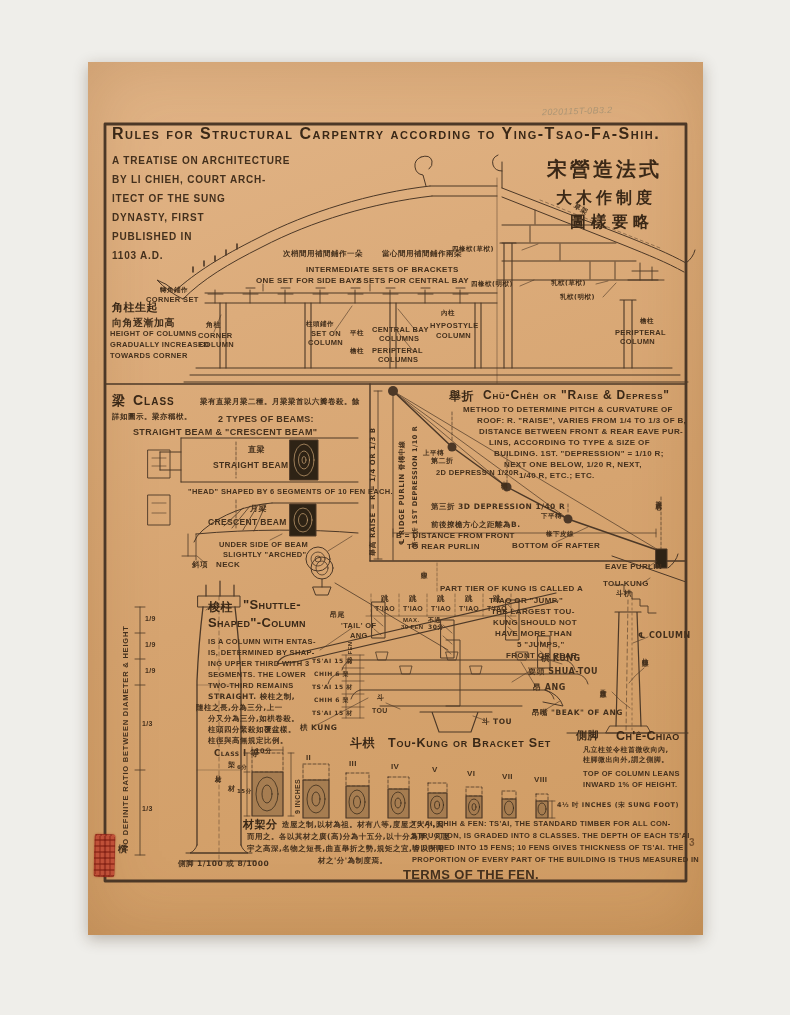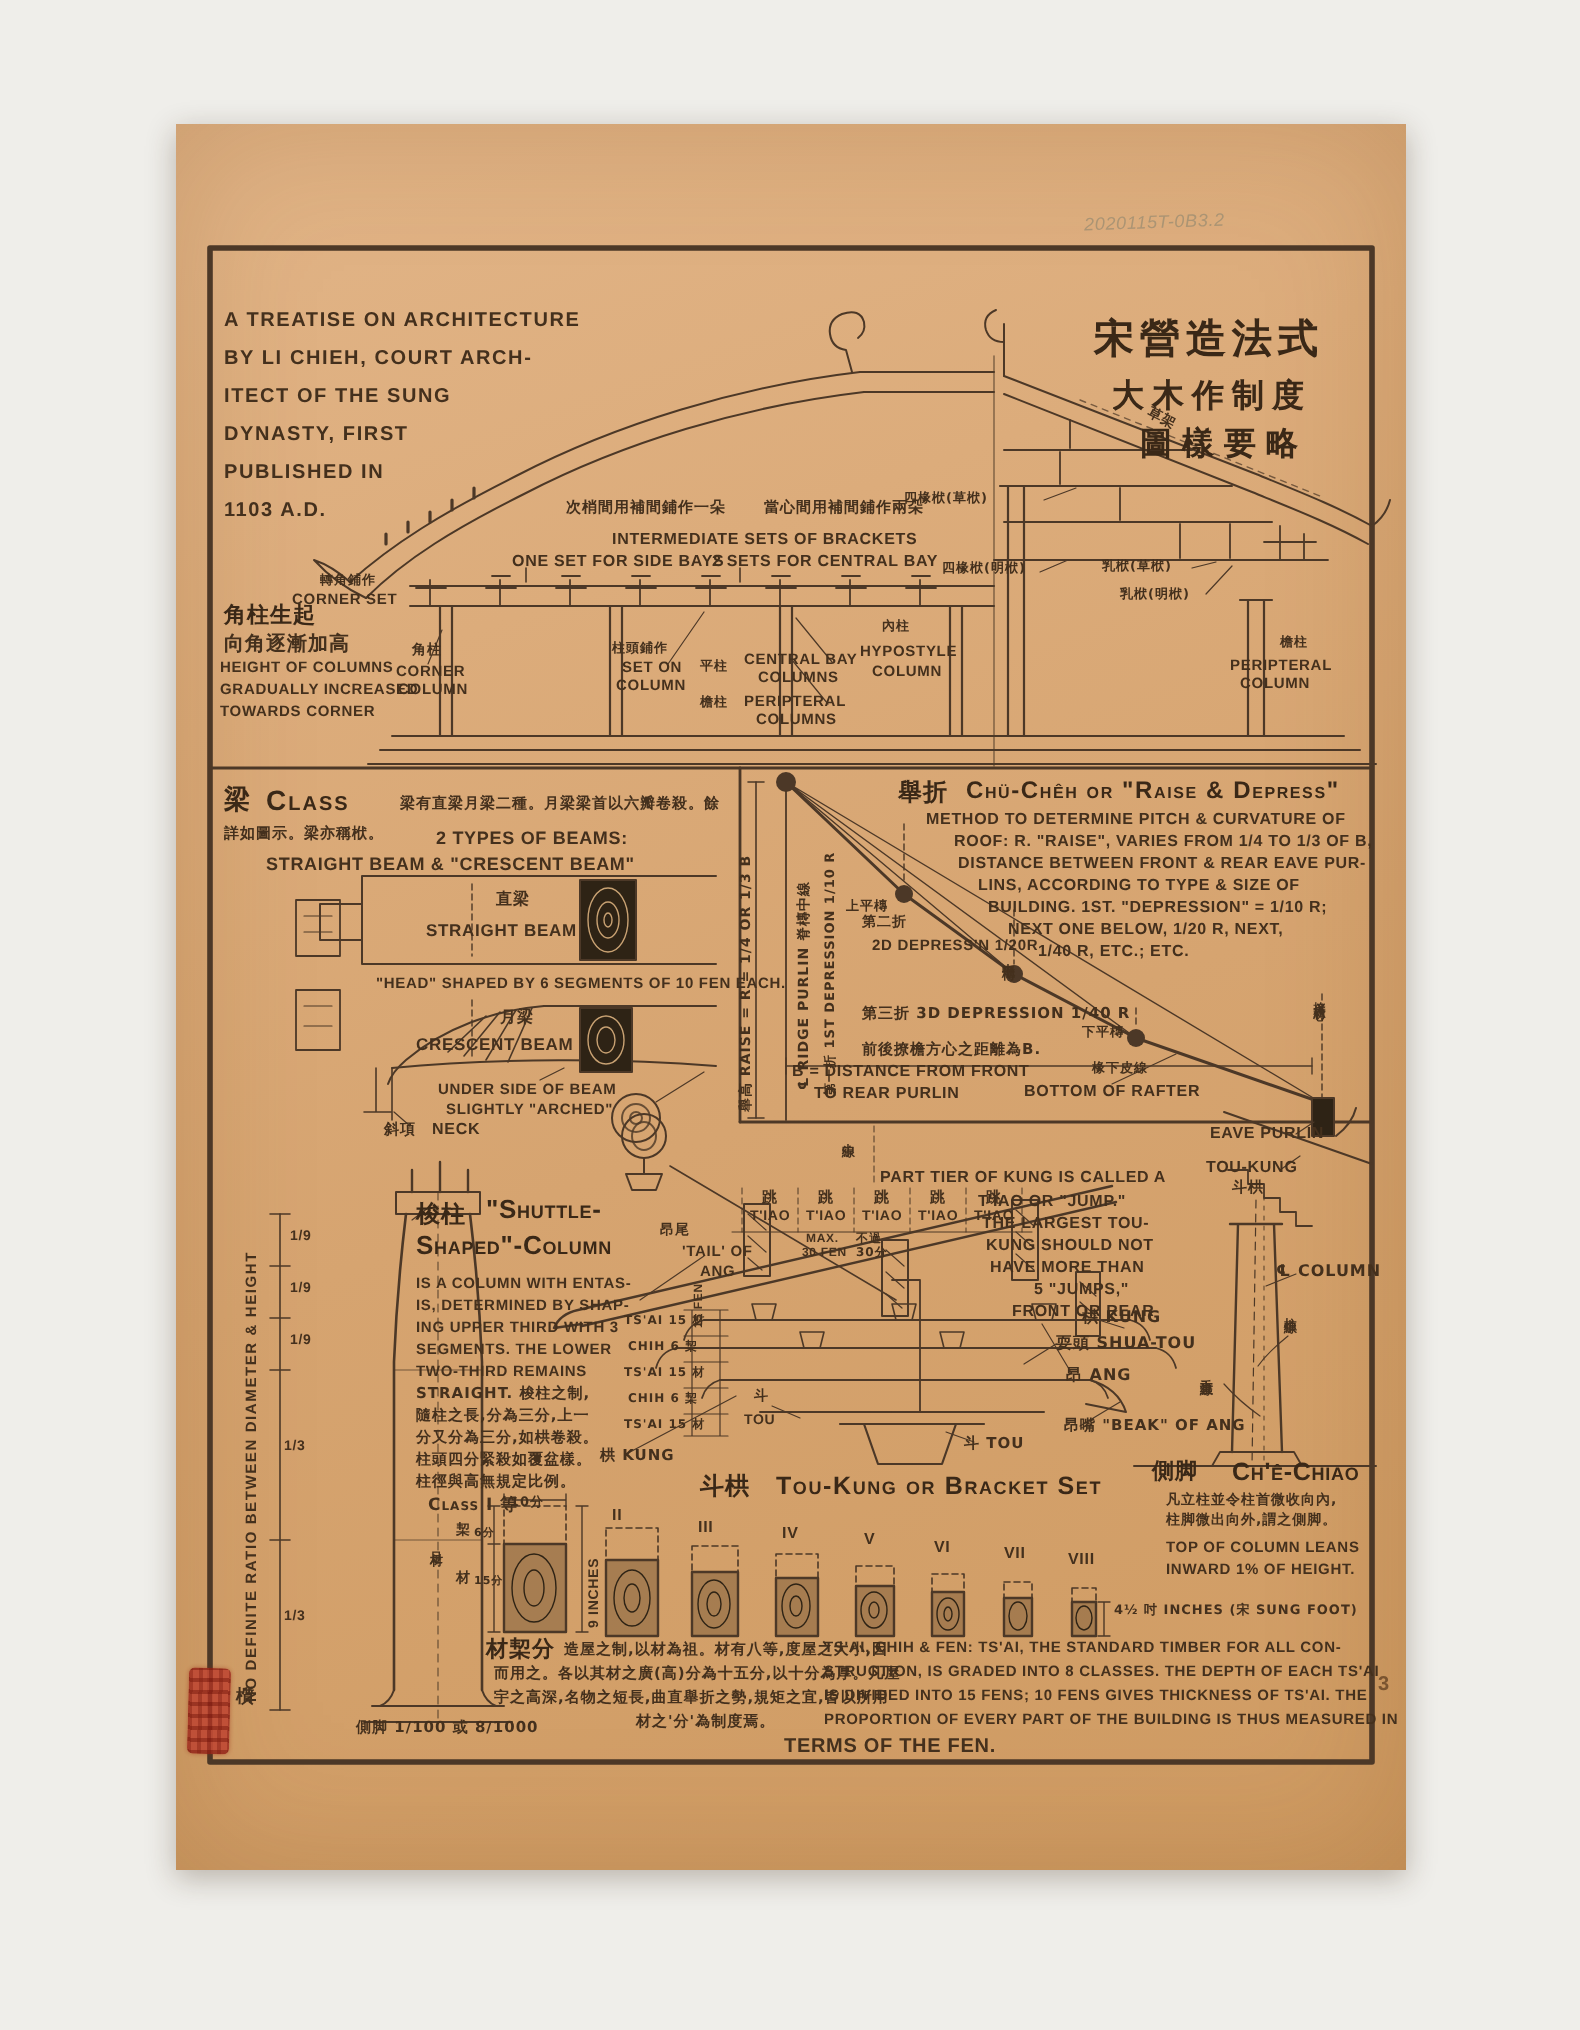--- a/index.html
+++ b/index.html
@@ -219,20 +219,21 @@
             <ellipse cx="474" cy="807" rx="2" ry="3.5"></ellipse>
           <ellipse cx="509" cy="808" rx="4.5" ry="7"></ellipse>
             <ellipse cx="536" cy="809" rx="0" ry="0"></ellipse>
           <ellipse cx="542" cy="809" rx="4" ry="6"></ellipse>
         </g>
         <path d="M252,750 h31 M252,747 v6 M283,747 v6 M247,753 v63 M244,753 h6 M244,772 h6 M244,816 h6 M291,753 v63 M288,753 h6 M288,816 h6 M549,801 h6 M549,818 h6 M552,801 v17" stroke-width=".7"></path>
       </g>
     </g>
   </svg>
 
+  <div class="lbl sc h" style="left:112px;top:125px;font-size:16px;letter-spacing:1.5px;font-weight:700">Rules for Structural Carpentry according to Ying-Tsao-Fa-Shih.</div>
   <div class="lbl" style="left:112px;top:155px;font-size:10px;letter-spacing:.8px">A TREATISE ON ARCHITECTURE</div>
   <div class="lbl" style="left:112px;top:174px;font-size:10px;letter-spacing:.8px">BY LI CHIEH, COURT ARCH-</div>
   <div class="lbl" style="left:112px;top:193px;font-size:10px;letter-spacing:.8px">ITECT OF THE SUNG</div>
   <div class="lbl" style="left:112px;top:212px;font-size:10px;letter-spacing:.8px">DYNASTY, FIRST</div>
   <div class="lbl" style="left:112px;top:231px;font-size:10px;letter-spacing:.8px">PUBLISHED IN</div>
   <div class="lbl" style="left:112px;top:250px;font-size:10px;letter-spacing:.8px">1103 A.D.</div>
   <div class="lbl cjk h" style="left:547px;top:158px;font-size:20px;letter-spacing:3px;font-weight:700">宋營造法式</div>
   <div class="lbl cjk h" style="left:556px;top:189px;font-size:16px;letter-spacing:4px">大木作制度</div>
   <div class="lbl cjk h" style="left:570px;top:213px;font-size:16px;letter-spacing:5px">圖樣要略</div>
   <div class="lbl pencil" style="left:542px;top:106px;font-size:9px">2020115T-0B3.2</div>
@@ -323,21 +324,21 @@
   <div class="lbl" style="left:142px;top:805px;font-size:7px">1/3</div>
   <div class="lbl cjk h" style="left:208px;top:601px;font-size:12px;font-weight:700">梭柱</div>
   <div class="lbl sc h" style="left:243px;top:598px;font-size:13px;font-weight:700">"Shuttle-</div>
   <div class="lbl sc h" style="left:208px;top:616px;font-size:13px;font-weight:700">Shaped"-Column</div>
   <div class="lbl" style="left:208px;top:638px;font-size:7.5px">IS A COLUMN WITH ENTAS-</div>
   <div class="lbl" style="left:208px;top:649px;font-size:7.5px">IS, DETERMINED BY SHAP-</div>
   <div class="lbl" style="left:208px;top:660px;font-size:7.5px">ING UPPER THIRD WITH 3</div>
   <div class="lbl" style="left:208px;top:671px;font-size:7.5px">SEGMENTS. THE LOWER</div>
   <div class="lbl" style="left:208px;top:682px;font-size:7.5px">TWO-THIRD REMAINS</div>
   <div class="lbl cjk" style="left:208px;top:693px;font-size:7.5px">STRAIGHT. 梭柱之制,</div>
-  <div class="lbl cjk" style="left:208px;top:704px;font-size:7.5px">隨柱之長,分為三分,上一</div>
+  <div class="lbl cjk" style="left:196px;top:704px;font-size:7.5px">隨柱之長,分為三分,上一</div>
   <div class="lbl cjk" style="left:208px;top:715px;font-size:7.5px">分又分為三分,如栱卷殺。</div>
   <div class="lbl cjk" style="left:208px;top:726px;font-size:7.5px">柱頭四分緊殺如覆盆樣。</div>
   <div class="lbl cjk" style="left:208px;top:737px;font-size:7.5px">柱徑與高無規定比例。</div>
   <div class="lbl cjk" style="left:118px;top:844px;font-size:9px">櫍</div>
   <div class="lbl cjk" style="left:178px;top:860px;font-size:7.5px">側脚 1/100 或 8/1000</div>
 
   <div class="lbl vcjk cjk" style="left:420px;top:566px;font-size:6.5px">中線</div>
   <div class="lbl cjk" style="left:381px;top:595px;font-size:7.5px">跳</div>
   <div class="lbl cjk" style="left:409px;top:595px;font-size:7.5px">跳</div>
   <div class="lbl cjk" style="left:437px;top:595px;font-size:7.5px">跳</div>
@@ -410,17 +411,17 @@
 
   <div class="lbl cjk h" style="left:243px;top:819px;font-size:11px;font-weight:700">材栔分</div>
   <div class="lbl cjk" style="left:282px;top:821px;font-size:7.5px">造屋之制,以材為祖。材有八等,度屋之大小,因</div>
   <div class="lbl cjk" style="left:247px;top:833px;font-size:7.5px">而用之。各以其材之廣(高)分為十五分,以十分為厚。凡屋</div>
   <div class="lbl cjk" style="left:247px;top:845px;font-size:7.5px">宇之高深,名物之短長,曲直舉折之勢,規矩之宜,皆以所用</div>
   <div class="lbl cjk" style="left:318px;top:857px;font-size:7.5px">材之'分'為制度焉。</div>
   <div class="lbl" style="left:412px;top:820px;font-size:7.5px">TS'AI, CHIH &amp; FEN: TS'AI, THE STANDARD TIMBER FOR ALL CON-</div>
   <div class="lbl" style="left:412px;top:832px;font-size:7.5px">STRUCTION, IS GRADED INTO 8 CLASSES. THE DEPTH OF EACH TS'AI</div>
   <div class="lbl" style="left:412px;top:844px;font-size:7.5px">IS DIVIDED INTO 15 FENS; 10 FENS GIVES THICKNESS OF TS'AI. THE</div>
   <div class="lbl" style="left:412px;top:856px;font-size:7.5px">PROPORTION OF EVERY PART OF THE BUILDING IS THUS MEASURED IN</div>
-  <div class="lbl" style="left:392px;top:868px;font-size:10px">TERMS OF THE FEN.</div>
+  <div class="lbl" style="left:403px;top:868px;font-size:13px">TERMS OF THE FEN.</div>
 
   <div class="lbl" style="left:689px;top:837px;font-size:10px;color:#7a5430">3</div>
   <div class="seal"></div>
 </div>
 
 </body></html>

